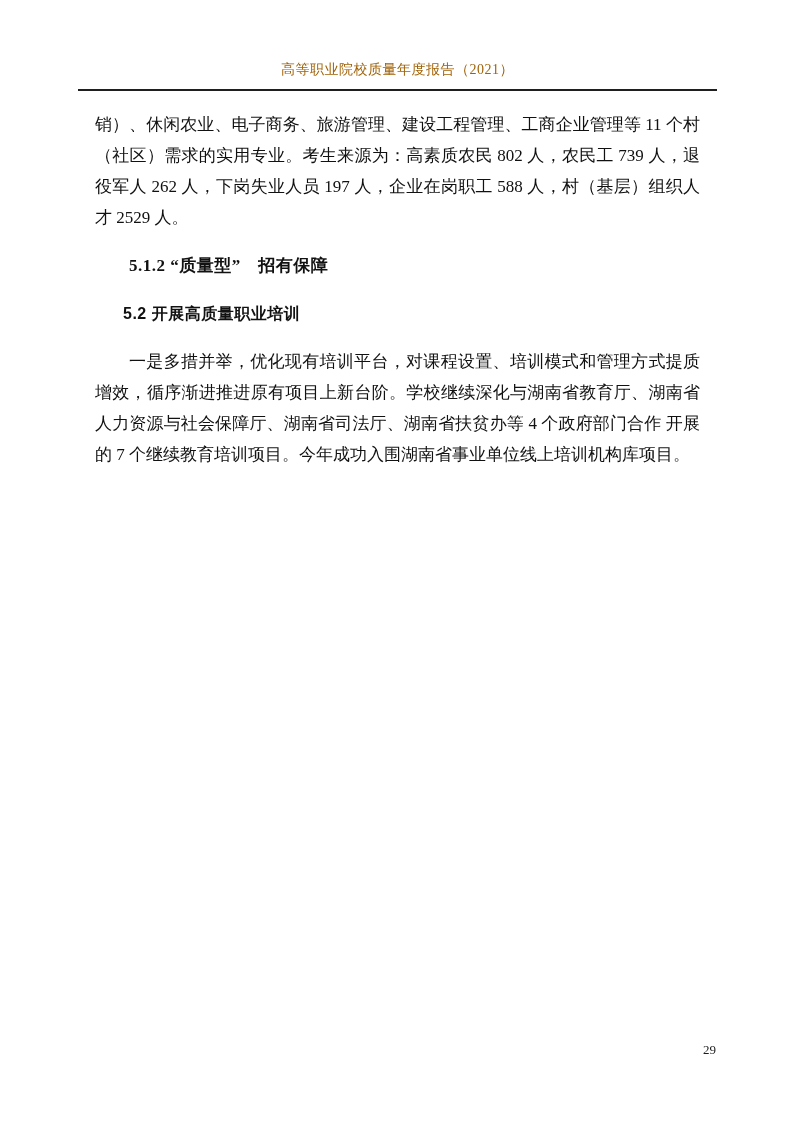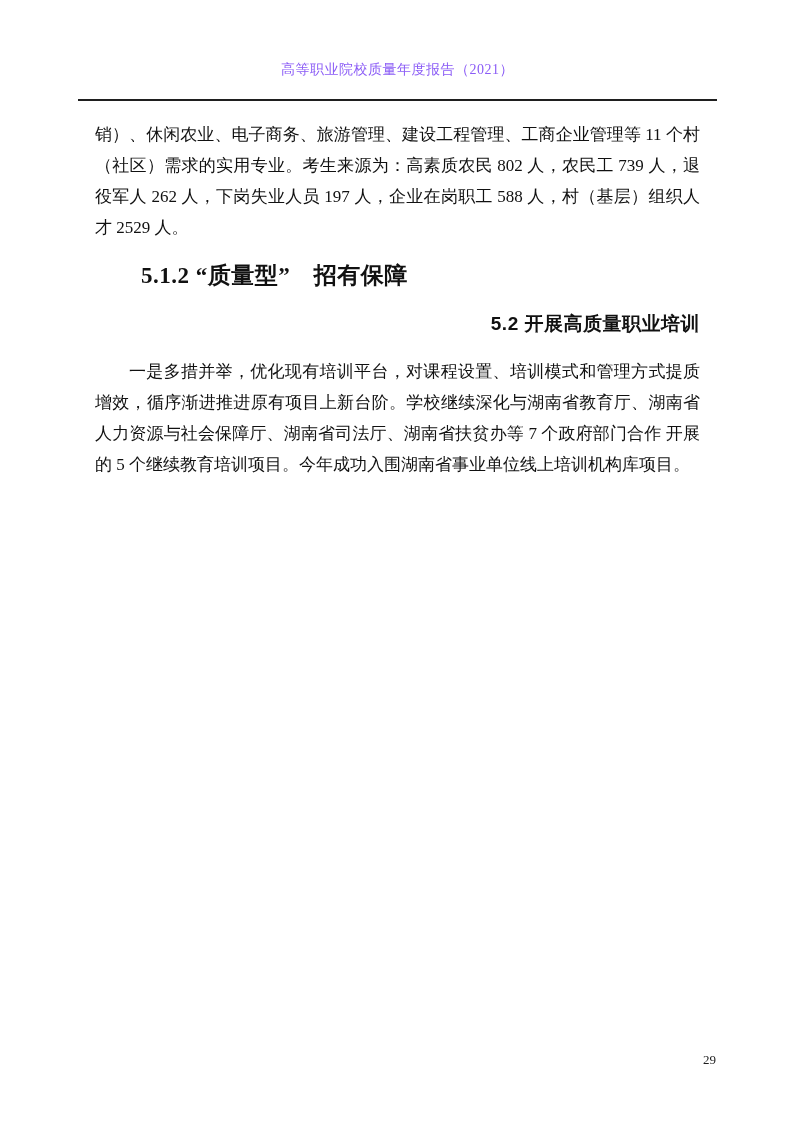--- a/index.html
+++ b/index.html
@@ -20,23 +20,23 @@
     box-sizing: border-box;
     width: 793px;
     height: 1122px;
     padding: 60px 76px 0 78px;
     background: #ffffff;
   }
   .running-header {
     text-align: center;
     font-size: 14px;
     line-height: 20px;
-    color: #8b5cf6;
+    color: #a16207;
     letter-spacing: 0.5px;
-    margin-bottom: 19px;
+    margin-bottom: 9px;
   }
   .header-rule {
     height: 0;
     border-top: 2px solid #1f1f1f;
     margin: 0 0 18px 0;
   }
   .content {
     font-size: 17px;
     line-height: 31px;
     text-align: justify;
@@ -46,45 +46,44 @@
     margin: 17px;
   }
   .indent {
     text-indent: 2em;
   }
   .no-indent {
     text-indent: 0;
   }
   .sec-heading {
     font-family: "Liberation Sans", "DejaVu Sans", sans-serif;
-    font-size: 19px;
+    font-size: 16px;
     font-weight: 600;
     line-height: 31px;
     margin: 7px 0 7px 0;
     padding-left: 1.75em;
-    text-align: right;
+    text-align: left;
     letter-spacing: 0.5px;
   }
   .sub-heading {
-    font-size: 23px;
+    font-size: 17px;
     font-weight: bold;
     line-height: 31px;
     margin: 0;
     padding-left: 2em;
     text-align: left;
     letter-spacing: 0.5px;
   }
   .page-number {
     position: absolute;
     top: 1042px;
     right: 77px;
     font-size: 13px;
     line-height: 16px;
     color: #1c1c1c;
-    margin-top: 10px;
   }
 </style>
 </head>
 <body>
 
 <div class="page">
 
   <div class="running-header">
     <span>高等职业院校质量年度报告（2021）</span>
   </div>
@@ -95,21 +94,21 @@
 
     <p class="no-indent">销）、休闲农业、电子商务、旅游管理、建设工程管理、工商企业管理等 11 个村（社区）需求的实用专业。考生来源为：高素质农民 802 人，农民工 739 人，退役军人 262 人，下岗失业人员 197 人，企业在岗职工 588 人，村（基层）组织人才 2529 人。</p>
 
     <p class="sub-heading">5.1.2 “质量型”　招有保障</p>
 
 
 
     <p class="sec-heading">5.2 开展高质量职业培训</p>
 
 
-    <p class="indent">一是多措并举，优化现有培训平台，对课程设置、培训模式和管理方式提质增效，循序渐进推进原有项目上新台阶。学校继续深化与湖南省教育厅、湖南省人力资源与社会保障厅、湖南省司法厅、湖南省扶贫办等 7 个政府部门合作 开展的 5 个继续教育培训项目。今年成功入围湖南省事业单位线上培训机构库项目。</p>
+    <p class="indent">一是多措并举，优化现有培训平台，对课程设置、培训模式和管理方式提质增效，循序渐进推进原有项目上新台阶。学校继续深化与湖南省教育厅、湖南省人力资源与社会保障厅、湖南省司法厅、湖南省扶贫办等 4 个政府部门合作 开展的 7 个继续教育培训项目。今年成功入围湖南省事业单位线上培训机构库项目。</p>
 
 
 
 
   </div>
 
   <div class="page-number">29</div>
 
 </div>
 

